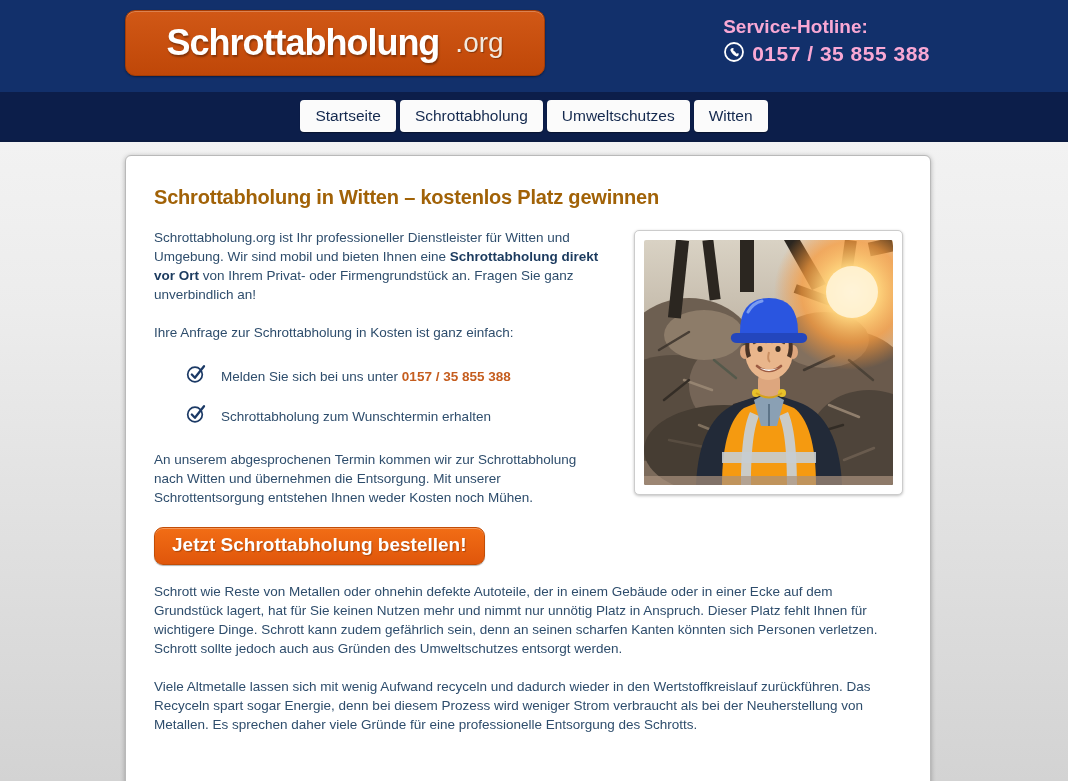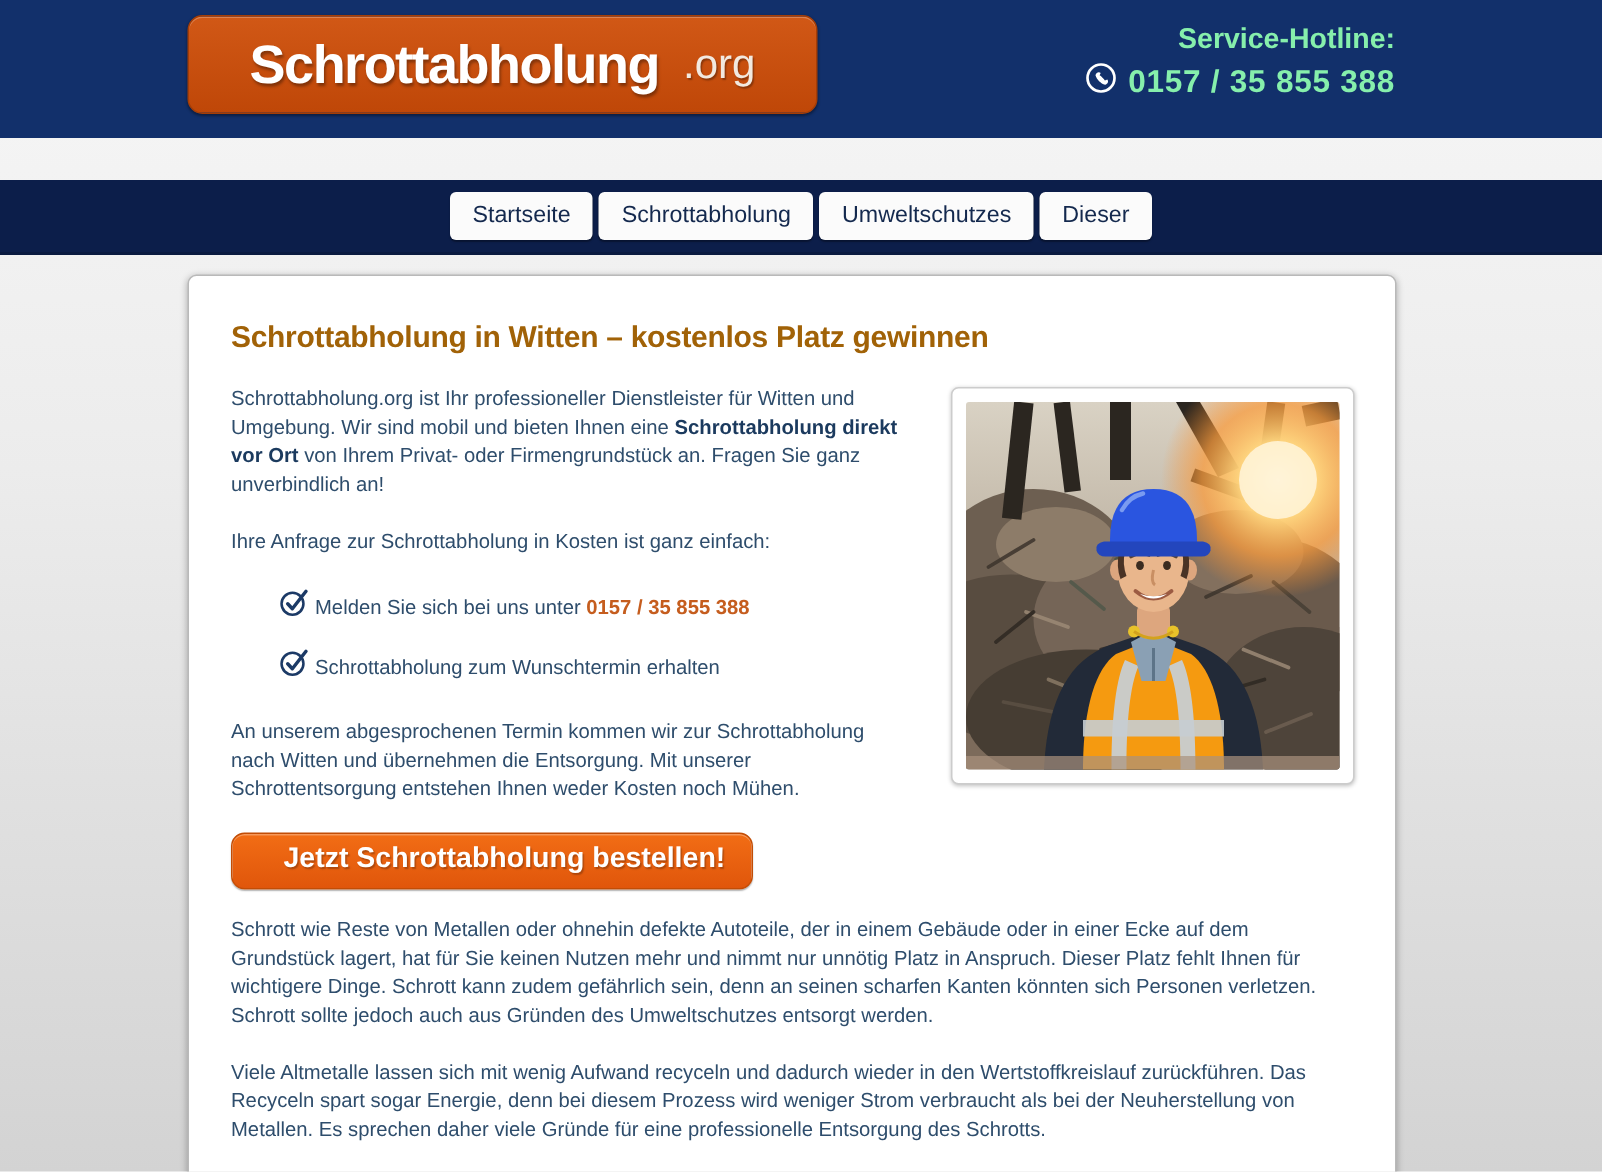--- a/index.html
+++ b/index.html
@@ -22,31 +22,31 @@
   }
   .logo-main {
     color:#ffffff; font-weight:bold; font-size:36px; letter-spacing:-1px;
     text-shadow:1px 2px 2px rgba(0,0,0,.35);
   }
   .logo-suffix {
     color:#f2e9df; font-size:28px; font-weight:400; margin-left:16px;
     text-shadow:1px 1px 1px rgba(0,0,0,.3);
   }
   .hotline {
-    position:absolute; right:138px; top:16px; text-align:right; color:#86efac;
+    position:absolute; right:138px; top:16px; color:#f9a8d4;
   }
   .hotline-label { font-size:19px; font-weight:600; }
   .hotline-number-row {
     display:flex; align-items:center; justify-content:flex-end; gap:7px; margin-top:3px;
   }
   .hotline-number { font-size:21px; font-weight:bold; letter-spacing:.5px; }
   
   .nav {
     height:50px; background:#0c1e4a; display:flex; align-items:center;
-    justify-content:center; gap:4px; border-bottom:2px solid #0a1a40;margin-top:28px;
+    justify-content:center; gap:4px; border-bottom:2px solid #0a1a40;
   }
   .nav-btn {
     background:#fbfbfb; color:#14294e; border:none; border-radius:4px;
     font-family:inherit; font-size:15.5px; font-weight:500;
     padding:7px 15px; cursor:pointer; box-shadow:0 1px 1px rgba(0,0,0,.35);
   }
   
   .main-wrap { padding:13px 0 0 125px; }
   .card {
     width:806px; min-height:960px; background:#ffffff;
@@ -65,32 +65,32 @@
   }
   .hero-frame svg { display:block; border-radius:2px; }
   .body-text {
     color:#2e4d6c; font-size:13.5px; line-height:19px; margin-bottom:19px;
   }
   .bold-navy { font-weight:bold; color:#1b3a5e; }
   .bold-orange { font-weight:bold; color:#c55d1e; }
   
   .checklist { list-style:none; margin:24px 0 24px 32px; }
   .checklist li {
-    display:flex; align-items:center; gap:2px; margin-bottom:20px;
+    display:flex; align-items:center; gap:13px; margin-bottom:20px;
     color:#2e4d6c; font-size:13.5px;
   }
   .checklist li:last-child { margin-bottom:0; }
   .check-icon { flex:0 0 auto; margin-top:-2px; }
   
   .cta-button {
     display:inline-block; margin:1px 0 17px 0;
     background:linear-gradient(#f26d15, #e0560b);
     border:1px solid #c24d06; border-radius:9px;
     color:#ffffff; font-size:19px; font-weight:bold; font-family:inherit;
-    padding:6px 17px 8px 34px; cursor:pointer;
+    padding:6px 17px 8px 17px; cursor:pointer;
     text-shadow:1px 1px 1px rgba(0,0,0,.25);
     box-shadow:inset 0 1px 0 rgba(255,255,255,.3), 0 1px 1px rgba(0,0,0,.3);
   }
 </style>
 </head>
 <body>
 
 <div class="page">
 
   <header class="header">
@@ -109,21 +109,21 @@
         </span>
         <span class="hotline-number">0157 / 35 855 388</span>
       </div>
     </div>
   </header>
 
   <nav class="nav">
     <button class="nav-btn">Startseite</button>
     <button class="nav-btn">Schrottabholung</button>
     <button class="nav-btn">Umweltschutzes</button>
-    <button class="nav-btn">Dieser</button>
+    <button class="nav-btn">Witten</button>
   </nav>
 
   <div class="main-wrap">
     <main class="card">
 
       <h1 class="page-title">Schrottabholung in Witten – kostenlos Platz gewinnen</h1>
 
       
       <div class="hero-frame">
         <svg width="249" height="245" viewBox="0 0 249 245">

